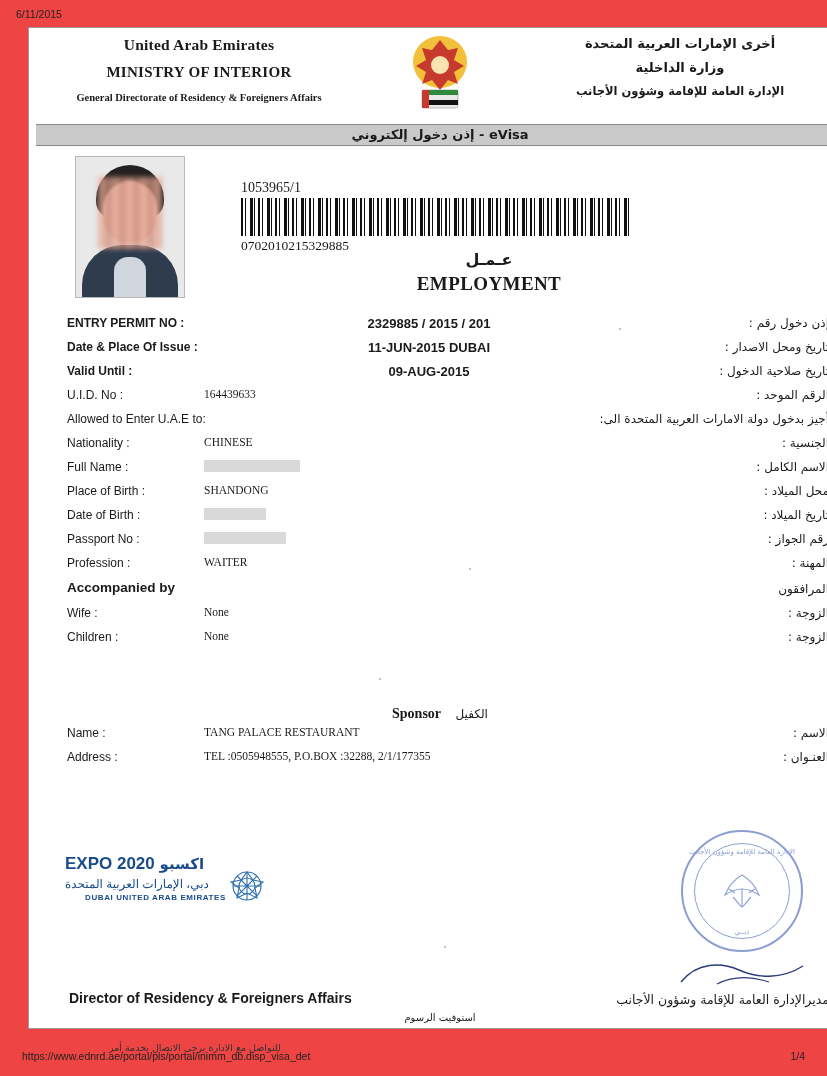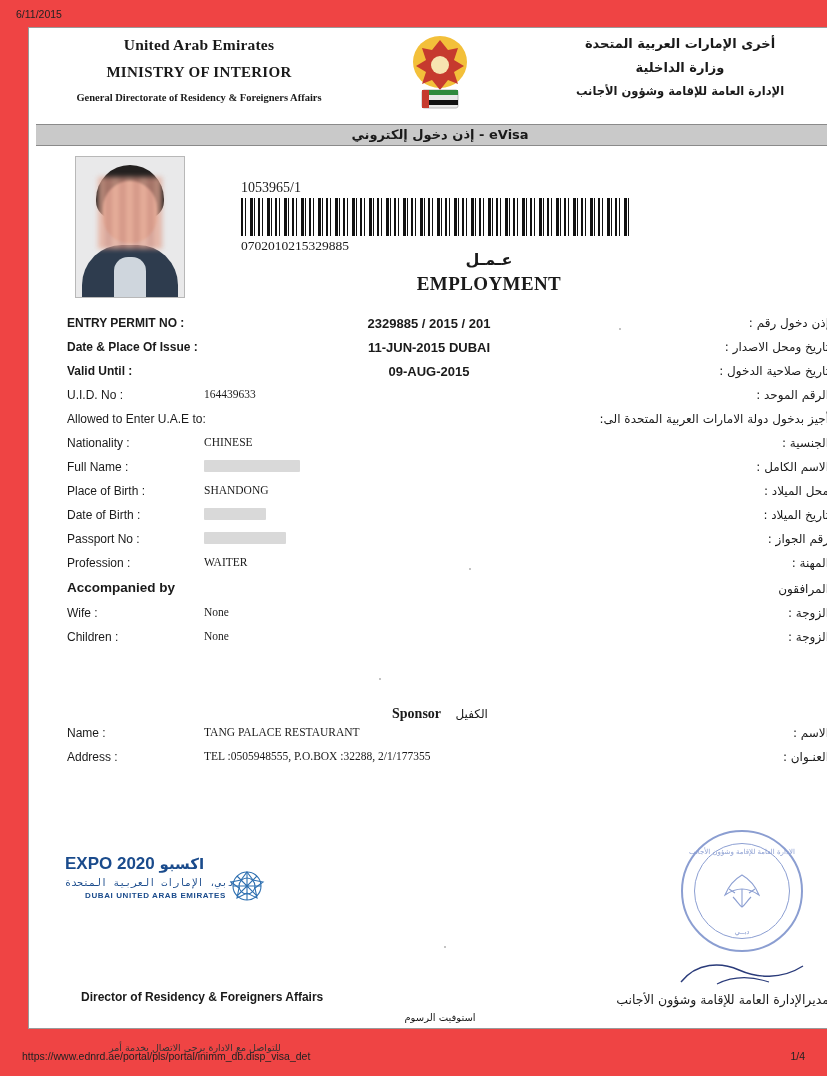--- a/index.html
+++ b/index.html
@@ -288,22 +288,22 @@
     position: absolute;
     left: 36px; top: 826px;
     width: 220px; height: 60px;
   }
   .expo .e-top {
     font-size: 17px; font-weight: bold; color: #1a4b8c;
     font-family: "Liberation Sans", sans-serif;
   }
   .expo .e-top .ar { font-size: 15px; font-family: "DejaVu Sans", sans-serif; }
   .expo .e-sub-ar {
-    font-size: 10px; color: #1a4b8c; margin-top: 3px;
-    font-family: Liberation Mono, monospace;
+    font-size: 12px; color: #1a4b8c; margin-top: 3px;
+    font-family: Liberation Sans, sans-serif;
   }
   .expo .e-sub-en {
     font-size: 8px; color: #1a4b8c; letter-spacing: .6px; margin-top: 2px;
     font-weight: bold;
     padding-left: 20px;
   }
   .expo-mark {
     position: absolute;
     left: 196px; top: 836px;
     width: 44px; height: 44px;
@@ -336,22 +336,22 @@
   }
   .signature {
     position: absolute;
     left: 648px; top: 930px;
     width: 130px; height: 34px;
   }
 
   
   .bottom-title-en {
     position: absolute;
-    left: 52px; top: 962px;
-    font-size: 12px; font-weight: bold; text-align: center;
+    left: 40px; top: 962px;
+    font-size: 14px; font-weight: bold; text-align: center;
   }
   .bottom-title-ar {
     position: absolute;
     right: 22px; top: 964px;
     font-size: 12.5px;
     direction: rtl;
     font-family: "DejaVu Sans", sans-serif;
   }
   .fees-note {
     position: absolute;

